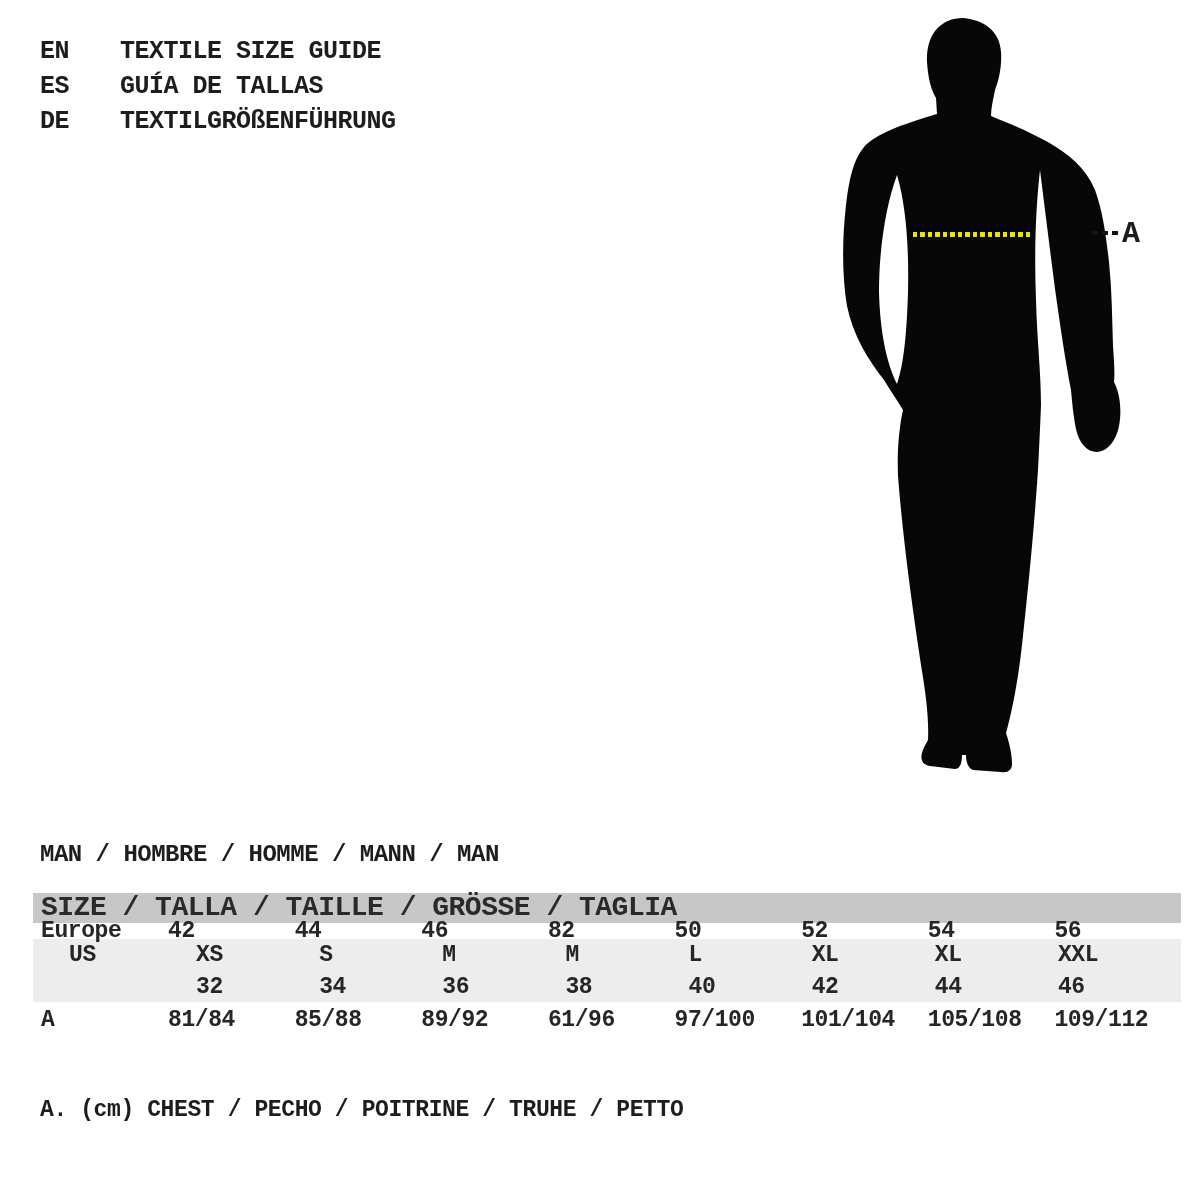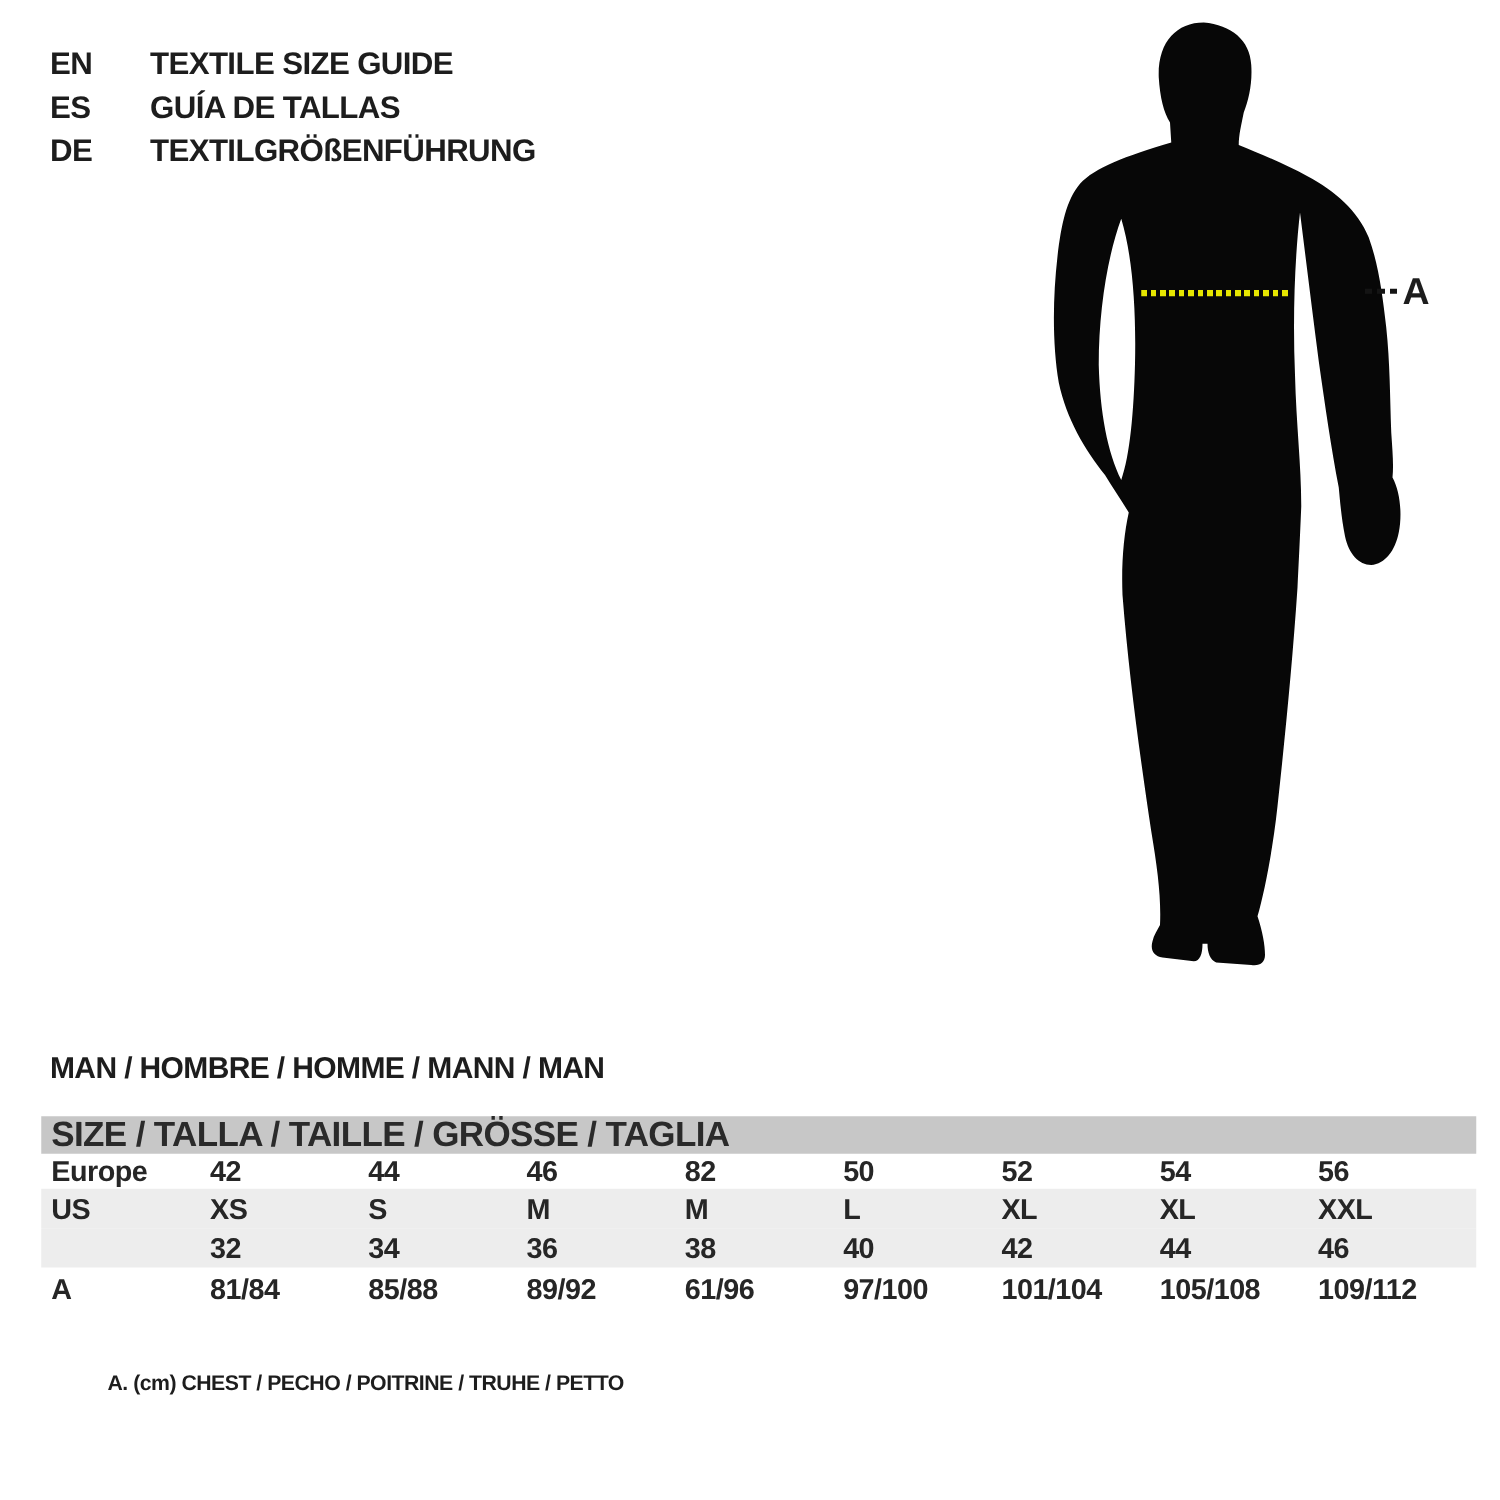--- a/index.html
+++ b/index.html
@@ -6,21 +6,21 @@
     --c-sil:#070707;
     --c-chest:#e6e600;
     --c-pointer:#141414;
     --c-headerbar:#c7c7c7;
     --c-band:#ededed;
     --c-text:#1d1d1d;
   }
   html,body{margin:0;padding:0;background:#ffffff;}
   .canvas{
     position:relative;width:1200px;height:1200px;background:#ffffff;overflow:hidden;
-    font-family:Liberation Sans, sans-serif;color:var(--c-text);
+    font-family:Liberation Mono, monospace;color:var(--c-text);
   }
   
   .lang-list{position:absolute;left:40px;top:34px;}
   .lang-row{display:flex;height:35px;line-height:35px;font-size:25px;font-weight:700;letter-spacing:-0.5px;}
   .lang-code{width:80px;}
   
   .categories{position:absolute;left:40px;top:220px;}
   .cat-line{height:33px;line-height:33px;font-size:26px;font-weight:700;letter-spacing:-0.7px;white-space:nowrap;}
   
   .figure-wrap{position:absolute;left:835px;top:5px;width:292px;height:790px;color:var(--c-sil);}
@@ -32,25 +32,25 @@
     background:repeating-linear-gradient(90deg,var(--c-pointer) 0 6px,transparent 6px 10px);}
   .measure-label{position:absolute;left:1122px;top:217px;font-size:30px;font-weight:700;}
   
   .section-title{position:absolute;left:40px;top:841px;font-size:24px;font-weight:700;letter-spacing:-0.5px;}
   
   .table-header{position:absolute;left:33px;top:893px;width:1148px;height:30px;line-height:30px;
     background:var(--c-headerbar);font-size:28px;font-weight:700;letter-spacing:-0.5px;color:#2a2a2a;
     padding-left:8px;box-sizing:border-box;}
   .size-table{position:absolute;left:33px;top:923px;width:1148px;}
   .t-row{display:flex;align-items:center;font-size:23px;font-weight:700;letter-spacing:-0.4px;color:#262626;}
-  .t-row.shaded{background:var(--c-band);}
+  .t-row.shaded{background:var(--c-band);padding-left:28px;}
   .t-row .t-label{width:135px;padding-left:8px;box-sizing:border-box;}
   .t-row .t-cell{flex:1;text-align:left;}
   
-  .footnote{position:absolute;left:40px;top:1097px;font-size:17px;font-weight:700;letter-spacing:-0.4px;margin-left:46px;}
+  .footnote{position:absolute;left:40px;top:1097px;font-size:23px;font-weight:700;letter-spacing:-0.4px;}
 </style>
 </head>
 <body>
 
 <div class="canvas">
 
   <div class="lang-list" id="langList">
       <div class="lang-row">
         <span class="lang-code">EN</span>
         <span class="lang-title">TEXTILE SIZE GUIDE</span>
@@ -121,21 +121,21 @@
 
   <div class="chest-line"></div>
   <div class="pointer-dashes"></div>
   <div class="measure-label">A</div>
 
   <div class="section-title">MAN / HOMBRE / HOMME / MANN / MAN</div>
 
   <div class="table-header">SIZE / TALLA / TAILLE / GRÖSSE / TAGLIA</div>
 
   <div class="size-table" id="sizeTable">
-      <div class="t-row" style="height: 28px;">
+      <div class="t-row" style="height: 16px;">
         <div class="t-label">Europe</div>
         <div class="t-cell">42</div>
         <div class="t-cell">44</div>
         <div class="t-cell">46</div>
         <div class="t-cell">82</div>
         <div class="t-cell">50</div>
         <div class="t-cell">52</div>
         <div class="t-cell">54</div>
         <div class="t-cell">56</div>
       </div>

